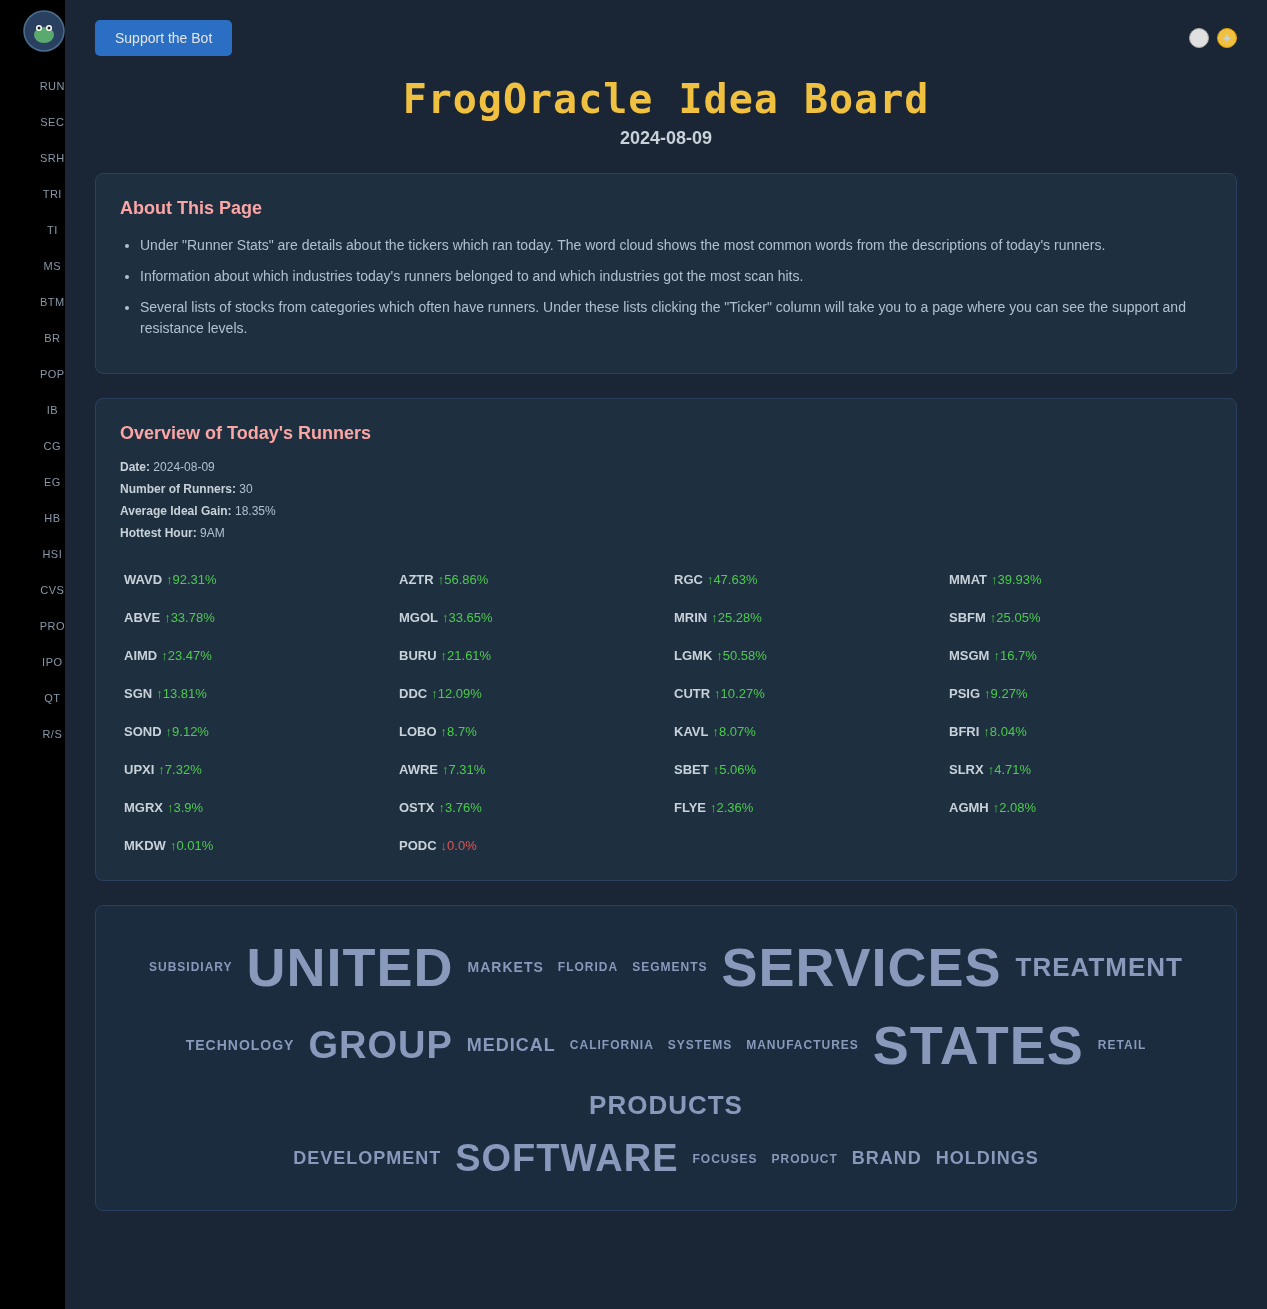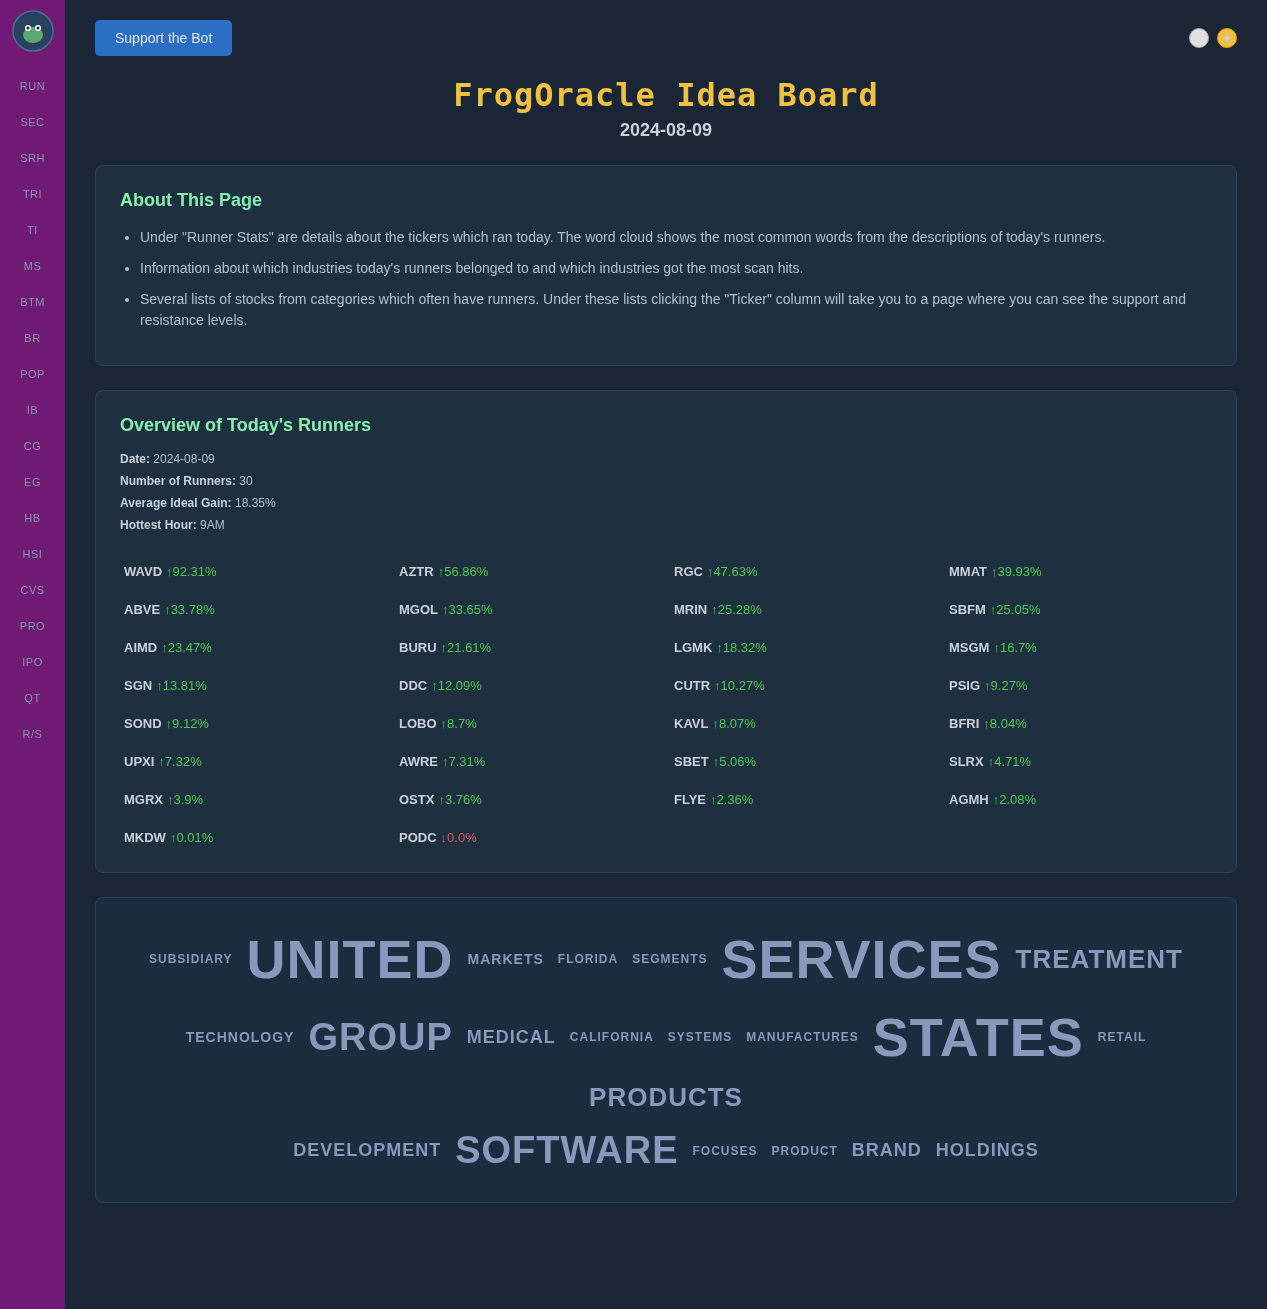--- a/index.html
+++ b/index.html
@@ -7,24 +7,24 @@
       background-color: #1a2535;
       color: #c9d1d9;
       font-family: 'Segoe UI', Arial, sans-serif;
       display: flex;
       min-height: 1309px;
     }
 
     
     .sidebar {
       width: 65px;
-      background-color: #701a75;
+      background-color: #000000;
       display: flex;
       flex-direction: column;
-      align-items: center;
+      align-items: flex-end;
       padding-top: 10px;
       flex-shrink: 0;
       min-height: 1309px;
     }
     .sidebar-item {
       width: 100%;
       text-align: center;
       padding: 12px 0;
       font-size: 11px;
       color: #8899aa;
@@ -78,21 +78,21 @@
       justify-content: center;
       font-size: 13px;
     }
 
     
     .page-title-section {
       text-align: center;
       margin-bottom: 24px;
     }
     .page-title {
-      font-size: 32px;
+      font-size: 40px;
       font-weight: bold;
       color: #f0c040;
       font-family: monospace;
       letter-spacing: 1px;
     }
     .page-date {
       font-size: 18px;
       font-weight: bold;
       color: #c9d1d9;
       margin-top: 6px;
@@ -102,21 +102,21 @@
     .card {
       background-color: #1e3040;
       border: 1px solid #2a4060;
       border-radius: 8px;
       padding: 24px;
       margin-bottom: 24px;
     }
     .card-title {
       font-size: 18px;
       font-weight: bold;
-      color: #86efac;
+      color: #fca5a5;
       margin-bottom: 16px;
     }
 
     
     .about-list {
       list-style: disc;
       padding-left: 20px;
     }
     .about-list li {
       margin-bottom: 10px;
@@ -288,21 +288,21 @@
         <div class="runner-item"><span class="runner-ticker">WAVD</span><span class="runner-gain-up">↑92.31%</span></div>
         <div class="runner-item"><span class="runner-ticker">AZTR</span><span class="runner-gain-up">↑56.86%</span></div>
         <div class="runner-item"><span class="runner-ticker">RGC</span><span class="runner-gain-up">↑47.63%</span></div>
         <div class="runner-item"><span class="runner-ticker">MMAT</span><span class="runner-gain-up">↑39.93%</span></div>
         <div class="runner-item"><span class="runner-ticker">ABVE</span><span class="runner-gain-up">↑33.78%</span></div>
         <div class="runner-item"><span class="runner-ticker">MGOL</span><span class="runner-gain-up">↑33.65%</span></div>
         <div class="runner-item"><span class="runner-ticker">MRIN</span><span class="runner-gain-up">↑25.28%</span></div>
         <div class="runner-item"><span class="runner-ticker">SBFM</span><span class="runner-gain-up">↑25.05%</span></div>
         <div class="runner-item"><span class="runner-ticker">AIMD</span><span class="runner-gain-up">↑23.47%</span></div>
         <div class="runner-item"><span class="runner-ticker">BURU</span><span class="runner-gain-up">↑21.61%</span></div>
-        <div class="runner-item"><span class="runner-ticker">LGMK</span><span class="runner-gain-up">↑18.32%</span></div>
+        <div class="runner-item"><span class="runner-ticker">LGMK</span><span class="runner-gain-up">↑50.58%</span></div>
         <div class="runner-item"><span class="runner-ticker">MSGM</span><span class="runner-gain-up">↑16.7%</span></div>
         <div class="runner-item"><span class="runner-ticker">SGN</span><span class="runner-gain-up">↑13.81%</span></div>
         <div class="runner-item"><span class="runner-ticker">DDC</span><span class="runner-gain-up">↑12.09%</span></div>
         <div class="runner-item"><span class="runner-ticker">CUTR</span><span class="runner-gain-up">↑10.27%</span></div>
         <div class="runner-item"><span class="runner-ticker">PSIG</span><span class="runner-gain-up">↑9.27%</span></div>
         <div class="runner-item"><span class="runner-ticker">SOND</span><span class="runner-gain-up">↑9.12%</span></div>
         <div class="runner-item"><span class="runner-ticker">LOBO</span><span class="runner-gain-up">↑8.7%</span></div>
         <div class="runner-item"><span class="runner-ticker">KAVL</span><span class="runner-gain-up">↑8.07%</span></div>
         <div class="runner-item"><span class="runner-ticker">BFRI</span><span class="runner-gain-up">↑8.04%</span></div>
         <div class="runner-item"><span class="runner-ticker">UPXI</span><span class="runner-gain-up">↑7.32%</span></div>

